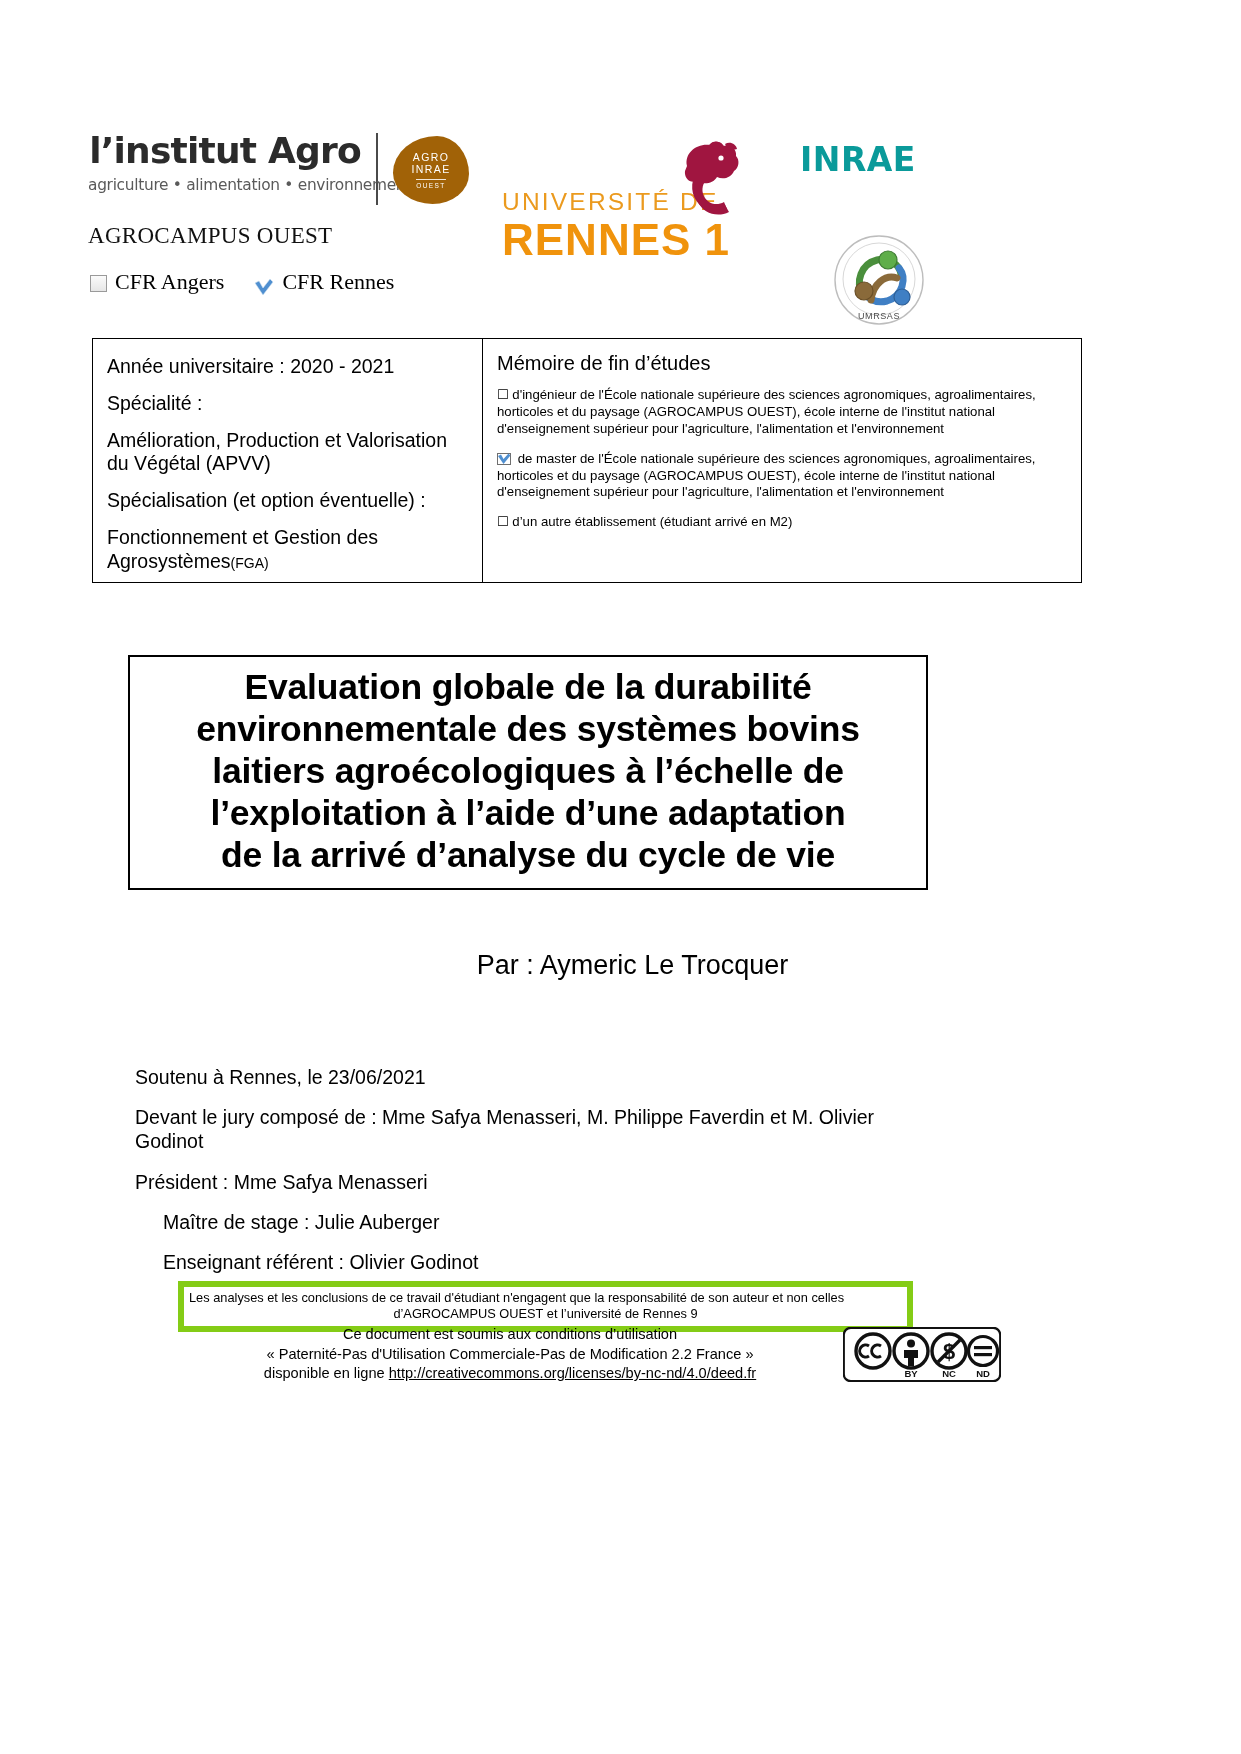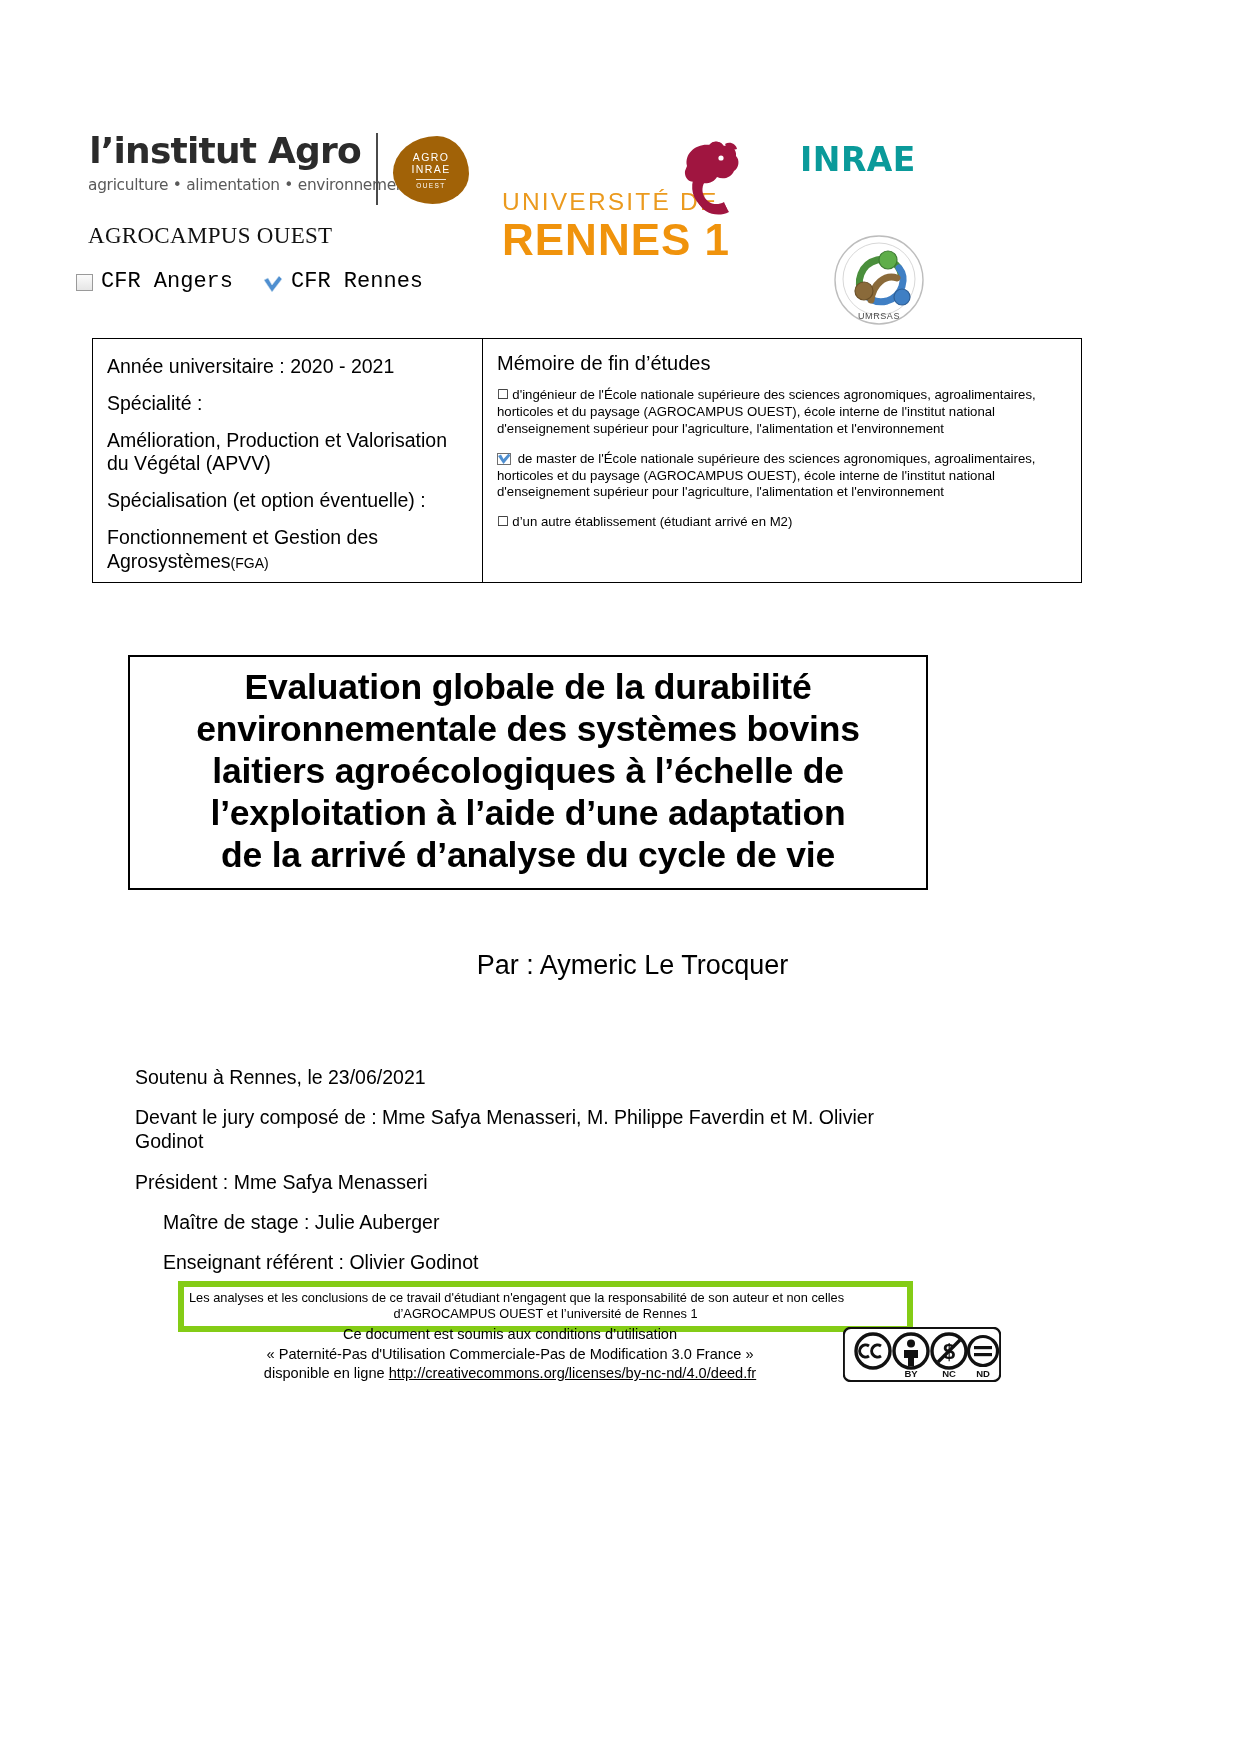--- a/index.html
+++ b/index.html
@@ -86,24 +86,24 @@
     left: 88px; top: 223px;
     font-family: "Liberation Serif", serif;
     font-size: 23px;
     letter-spacing: 0.3px;
     color: #111;
   }
 
   
   .cfr-row {
     position: absolute;
-    left: 76px; top: 269px;
+    left: 90px; top: 269px;
     display: flex;
     align-items: center;
-    font-family: Liberation Mono, monospace;
+    font-family: Liberation Serif, serif;
     font-size: 22px;
   }
   .cfr-box-empty {
     width: 15px; height: 15px;
     border: 1px solid #9a9a9a;
     background: linear-gradient(#fbfbfb,#e6e6e6);
     display: inline-block;
     margin-right: 8px;
     position: relative;
     top: 1px;
@@ -401,26 +401,26 @@
 <div class="jury">
   <p>Soutenu à Rennes, le 23/06/2021</p>
   <p>Devant le jury composé de : Mme Safya Menasseri, M. Philippe Faverdin et M. Olivier Godinot</p>
   <p>Président : Mme Safya Menasseri</p>
   <p class="indent">Maître de stage : Julie Auberger</p>
   <p class="indent">Enseignant référent : Olivier Godinot</p>
 </div>
 
 <div class="disclaimer">
   <div class="l1">Les analyses et les conclusions de ce travail d'étudiant n'engagent que la responsabilité de son auteur et non celles</div>
-  <div class="l2">d’AGROCAMPUS OUEST et l’université de Rennes 1</div>
+  <div class="l2">d’AGROCAMPUS OUEST et l’université de Rennes 9</div>
 </div>
 
 <div class="cc-text">
   <div>Ce document est soumis aux conditions d’utilisation</div>
-  <div>« Paternité-Pas d'Utilisation Commerciale-Pas de Modification 3.0 France »</div>
+  <div>« Paternité-Pas d'Utilisation Commerciale-Pas de Modification 2.2 France »</div>
   <div><span>disponible en ligne </span><a href="#">http://creativecommons.org/licenses/by-nc-nd/4.0/deed.fr</a></div>
 </div>
 
 <div class="cc-badge">
   <svg viewBox="0 0 158 55" width="158" height="55" aria-hidden="true">
     <rect x="0.8" y="0.8" width="156.4" height="53.4" rx="7" fill="#ffffff" stroke="#111" stroke-width="2.2"></rect>
 
     <circle cx="30" cy="24" r="17" fill="none" stroke="#111" stroke-width="3.4"></circle>
     <path d="M26 19 a6 6 0 1 0 0 10" fill="none" stroke="#111" stroke-width="3"></path>
     <path d="M38 19 a6 6 0 1 0 0 10" fill="none" stroke="#111" stroke-width="3"></path>

